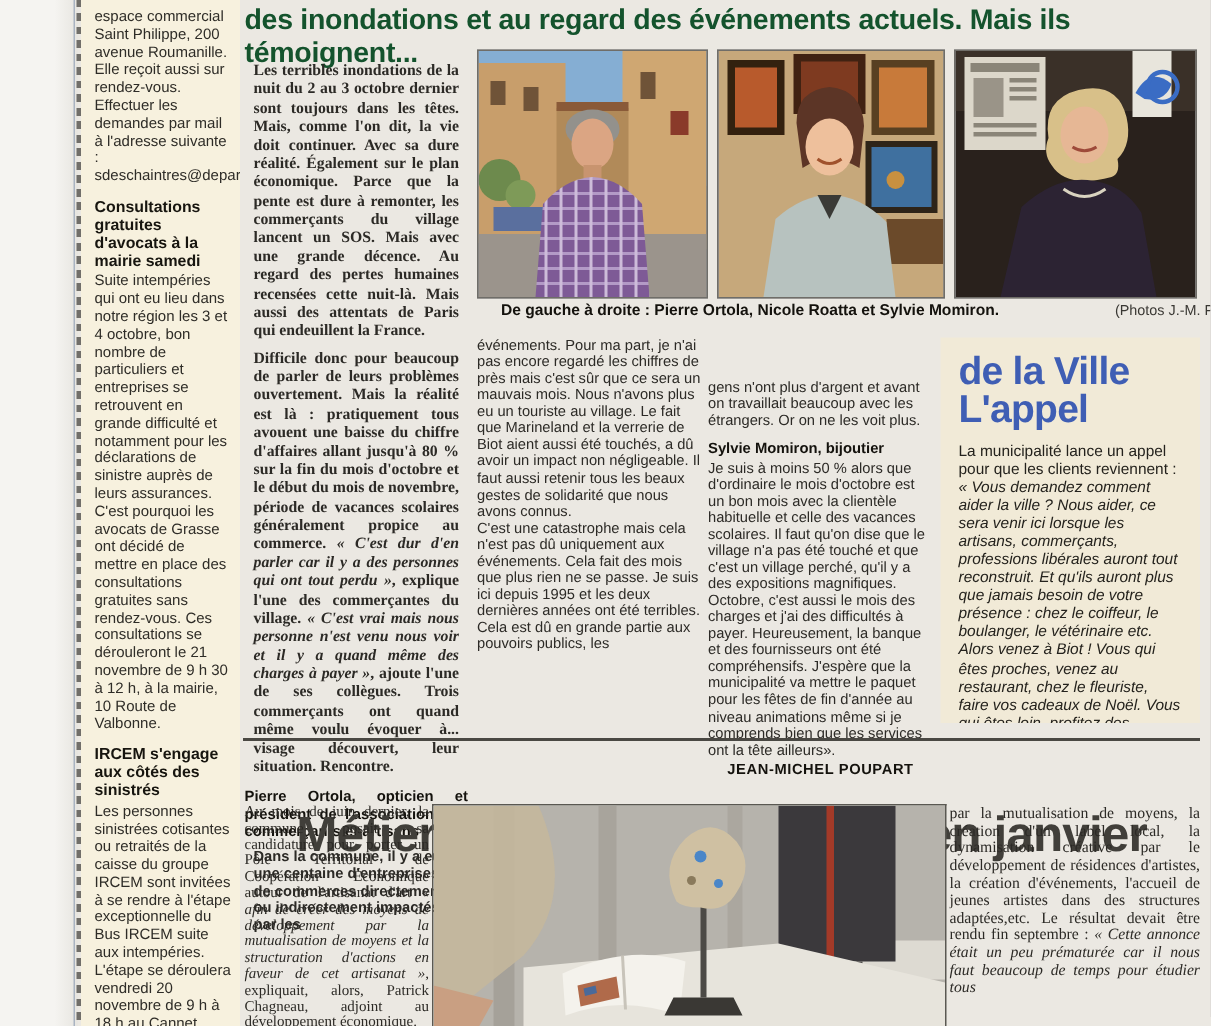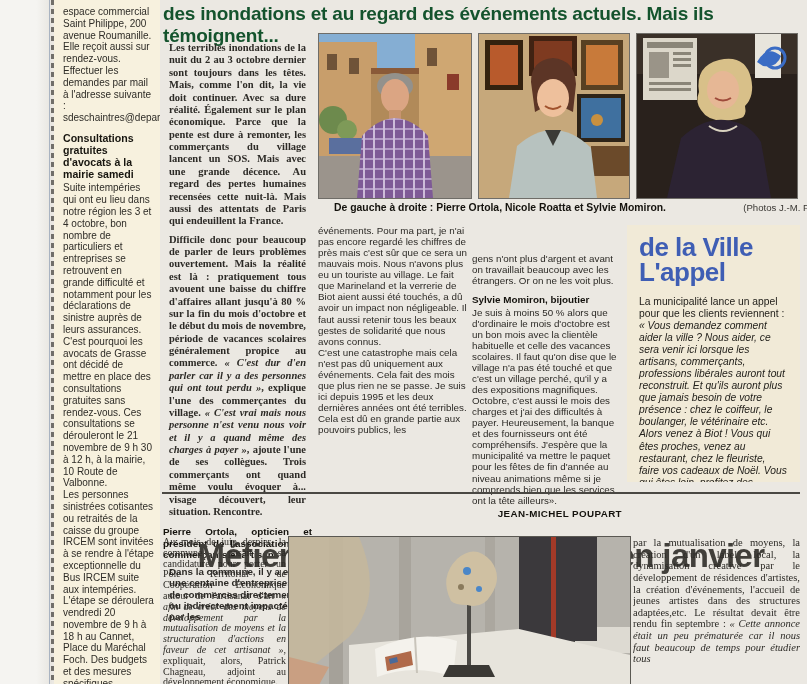--- a/index.html
+++ b/index.html
@@ -26,21 +26,21 @@
   .col1{left:163px;top:36px;width:149px;font-family:"Liberation Serif",serif;
         font-size:10.5px;line-height:1.18;text-align:justify;}
   .col1 p{margin:6px;font-weight:bold;}
   .sans-head{font-family:"Liberation Sans",sans-serif;font-weight:bold;font-size:9.9px;
         line-height:1.15;margin:8px 0 1px;color:#14120d;}
   .sans-body{font-family:"Liberation Sans",sans-serif;font-size:9.8px;line-height:1.13;
         text-align:left;margin:0;}
   .col2{left:318px;top:225px;width:150px;font-size:9.8px;line-height:1.13;}
   .col3{left:472px;top:225px;width:150px;font-size:9.8px;line-height:1.13;margin-top:28px;}
   .col2 p,.col3 p{margin:0;}
-  .byline{font-weight:bold;text-align:right;letter-spacing:.4px;margin-top:2px;color:#14120d;}
+  .byline{font-weight:bold;text-align:center;letter-spacing:.4px;margin-top:2px;color:#14120d;}
   .ital{font-style:italic;}
   
   .photo{position:absolute;border:1px solid #6f6d68;background:#999;overflow:hidden;}
   .photo svg{display:block;}
   .caption-row{position:absolute;left:334px;top:202px;width:480px;display:flex;
         justify-content:space-between;align-items:baseline;}
   .caption{font-weight:bold;font-size:10.4px;color:#14120d;}
   .credit{font-size:9.6px;color:#3a3834;margin-left:32px;}
   
   .appel{position:absolute;left:627px;top:225px;width:173px;height:257px;background:#f1ead7;
@@ -67,20 +67,21 @@
   <div class="edge-line"></div>
   <div class="edge-dashes"></div>
 
   <div class="sidebar">
     <p class="sb-intro">espace commercial Saint Philippe, 200 avenue Roumanille. Elle reçoit aussi sur rendez-vous. Effectuer les demandes par mail à l'adresse suivante : sdeschaintres@departement06.fr</p>
     <div>
       <div class="sb-title">Consultations gratuites d'avocats à la mairie samedi</div>
       <p class="sb-body">Suite intempéries qui ont eu lieu dans notre région les 3 et 4 octobre, bon nombre de particuliers et entreprises se retrouvent en grande difficulté et notamment pour les déclarations de sinistre auprès de leurs assurances. C'est pourquoi les avocats de Grasse ont décidé de mettre en place des consultations gratuites sans rendez-vous. Ces consultations se dérouleront le 21 novembre de 9 h 30 à 12 h, à la mairie, 10 Route de Valbonne.</p>
     </div>
     <div>
+      <div class="sb-title">IRCEM s'engage aux côtés des sinistrés</div>
       <p class="sb-body">Les personnes sinistrées cotisantes ou retraités de la caisse du groupe IRCEM sont invitées à se rendre à l'étape exceptionnelle du Bus IRCEM suite aux intempéries. L'étape se déroulera vendredi 20 novembre de 9 h à 18 h au Cannet, Place du Maréchal Foch. Des budgets et des mesures spécifiques financières ont été mis en œuvre pour aider les sinistrés ainsi qu'un dispositif d'écoute et de soutien psychologique. Pour plus d'informations : 0 980 980 990 (du lundi au vendredi de 8 h 30 à 18 h) http://www.ircem.com/</p>
     </div>
 
   </div>
 
   <div class="top-headline">des inondations et au regard des événements actuels. Mais ils témoignent...</div>
 
   <div class="col col1">
     <p>Les terribles inondations de la nuit du 2 au 3 octobre dernier sont toujours dans les têtes. Mais, comme l'on dit, la vie doit continuer. Avec sa dure réalité. Également sur le plan économique. Parce que la pente est dure à remonter, les commerçants du village lancent un SOS. Mais avec une grande décence. Au regard des pertes humaines recensées cette nuit-là. Mais aussi des attentats de Paris qui endeuillent la France.</p>
     <p><span>Difficile donc pour beaucoup de parler de leurs problèmes ouvertement. Mais la réalité est là : pratiquement tous avouent une baisse du chiffre d'affaires allant jusqu'à 80 % sur la fin du mois d'octobre et le début du mois de novembre, période de vacances scolaires généralement propice au commerce. </span><span class="ital">« C'est dur d'en parler car il y a des personnes qui ont tout perdu »</span><span>, explique l'une des commerçantes du village. </span><span class="ital">« C'est vrai mais nous personne n'est venu nous voir et il y a quand même des charges à payer »</span><span>, ajoute l'une de ses collègues. Trois commerçants ont quand même voulu évoquer à... visage découvert, leur situation. Rencontre.</span></p>

